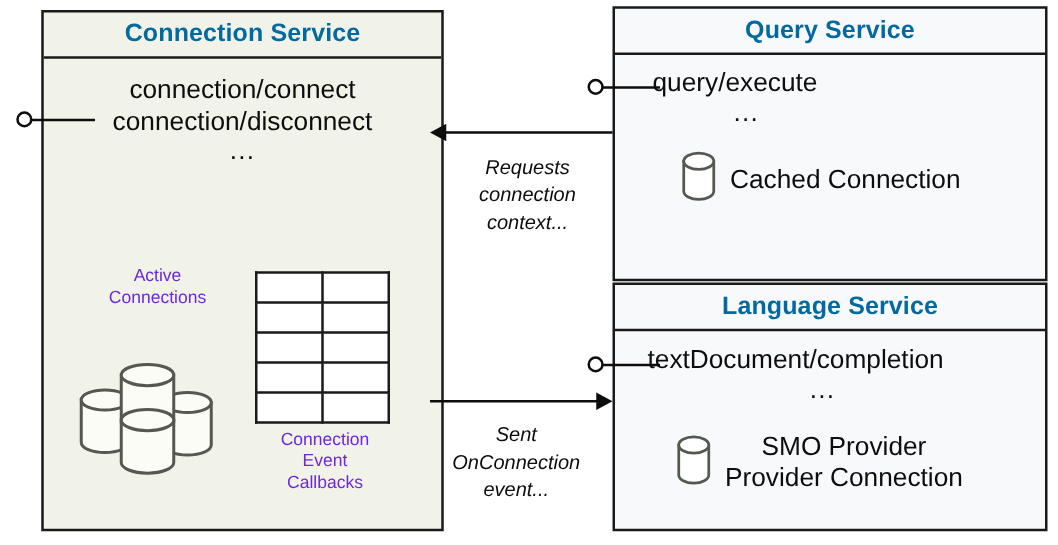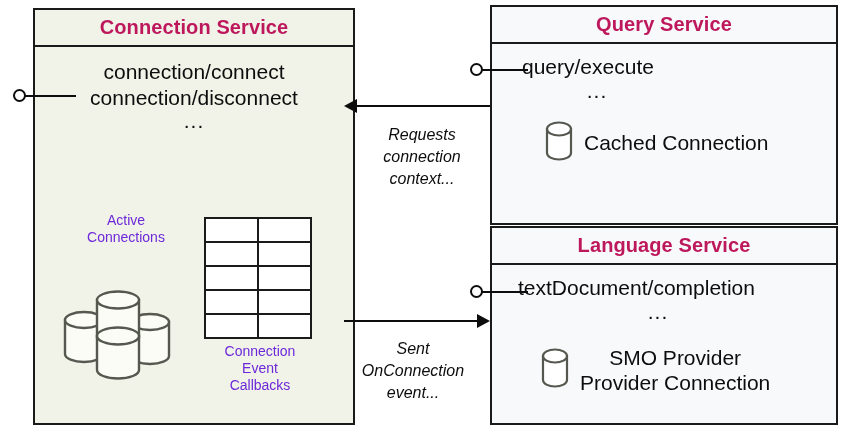--- a/index.html
+++ b/index.html
@@ -29,21 +29,21 @@
 
   .comp-header {
     box-sizing: border-box;
     height: 37px;
     border-bottom: 2px solid #1a1a1a;
     display: flex;
     align-items: center;
     justify-content: center;
     font-weight: bold;
     font-size: 20px;
-    color: #be185d;
+    color: #0369a1;
     letter-spacing: 0.1px;
   }
   .comp-body {
     position: relative;
     box-sizing: border-box;
     width: 100%;
     border-radius: 32px;
   }
 
   

